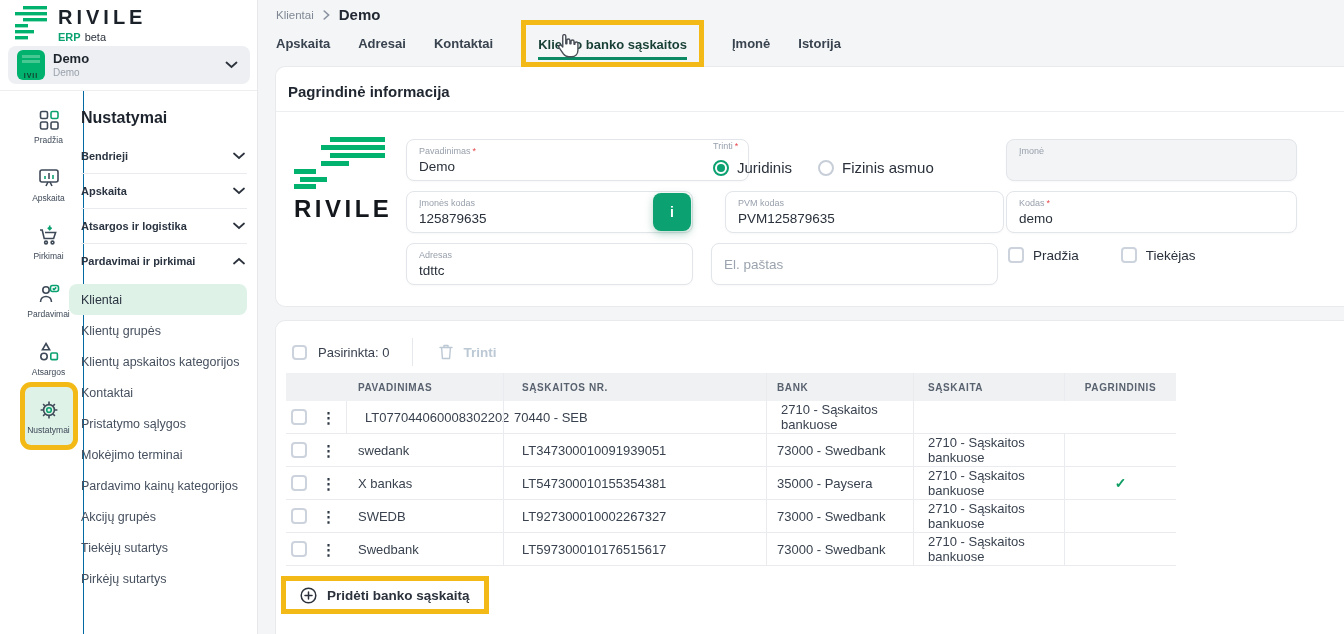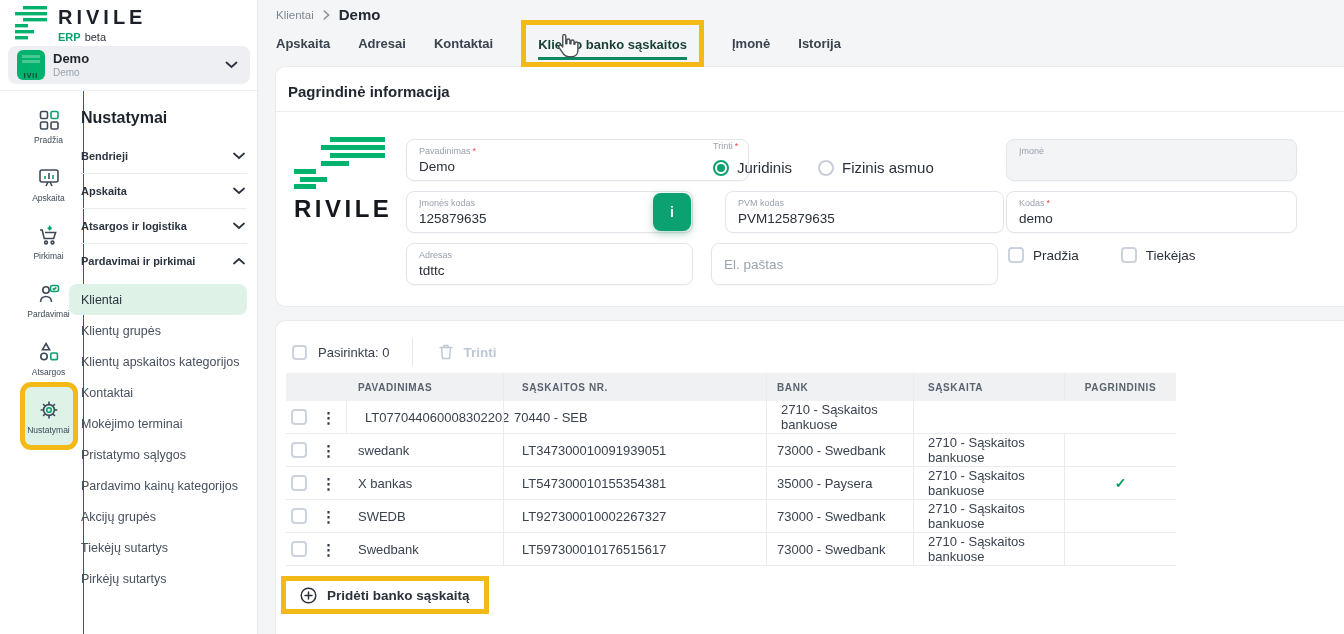--- a/index.html
+++ b/index.html
@@ -257,22 +257,22 @@
                 <svg width="12" height="8" viewBox="0 0 12 8">
                   <path d="M1 6.5 L6 2 L11 6.5" fill="none" stroke="#2b323c" stroke-width="1.7" stroke-linecap="round"></path>
                 </svg>
               </span>
             </div>
             <div class="menu-items">
               <div class="menu-item active">Klientai</div>
               <div class="menu-item">Klientų grupės</div>
               <div class="menu-item">Klientų apskaitos kategorijos</div>
               <div class="menu-item">Kontaktai</div>
+              <div class="menu-item">Pristatymo sąlygos</div>
               <div class="menu-item">Mokėjimo terminai</div>
-              <div class="menu-item">Pristatymo sąlygos</div>
               <div class="menu-item">Pardavimo kainų kategorijos</div>
               <div class="menu-item">Akcijų grupės</div>
               <div class="menu-item">Tiekėjų sutartys</div>
               <div class="menu-item">Pirkėjų sutartys</div>
             </div>
           </div>
       </nav>
     </div>
   </aside>
 

